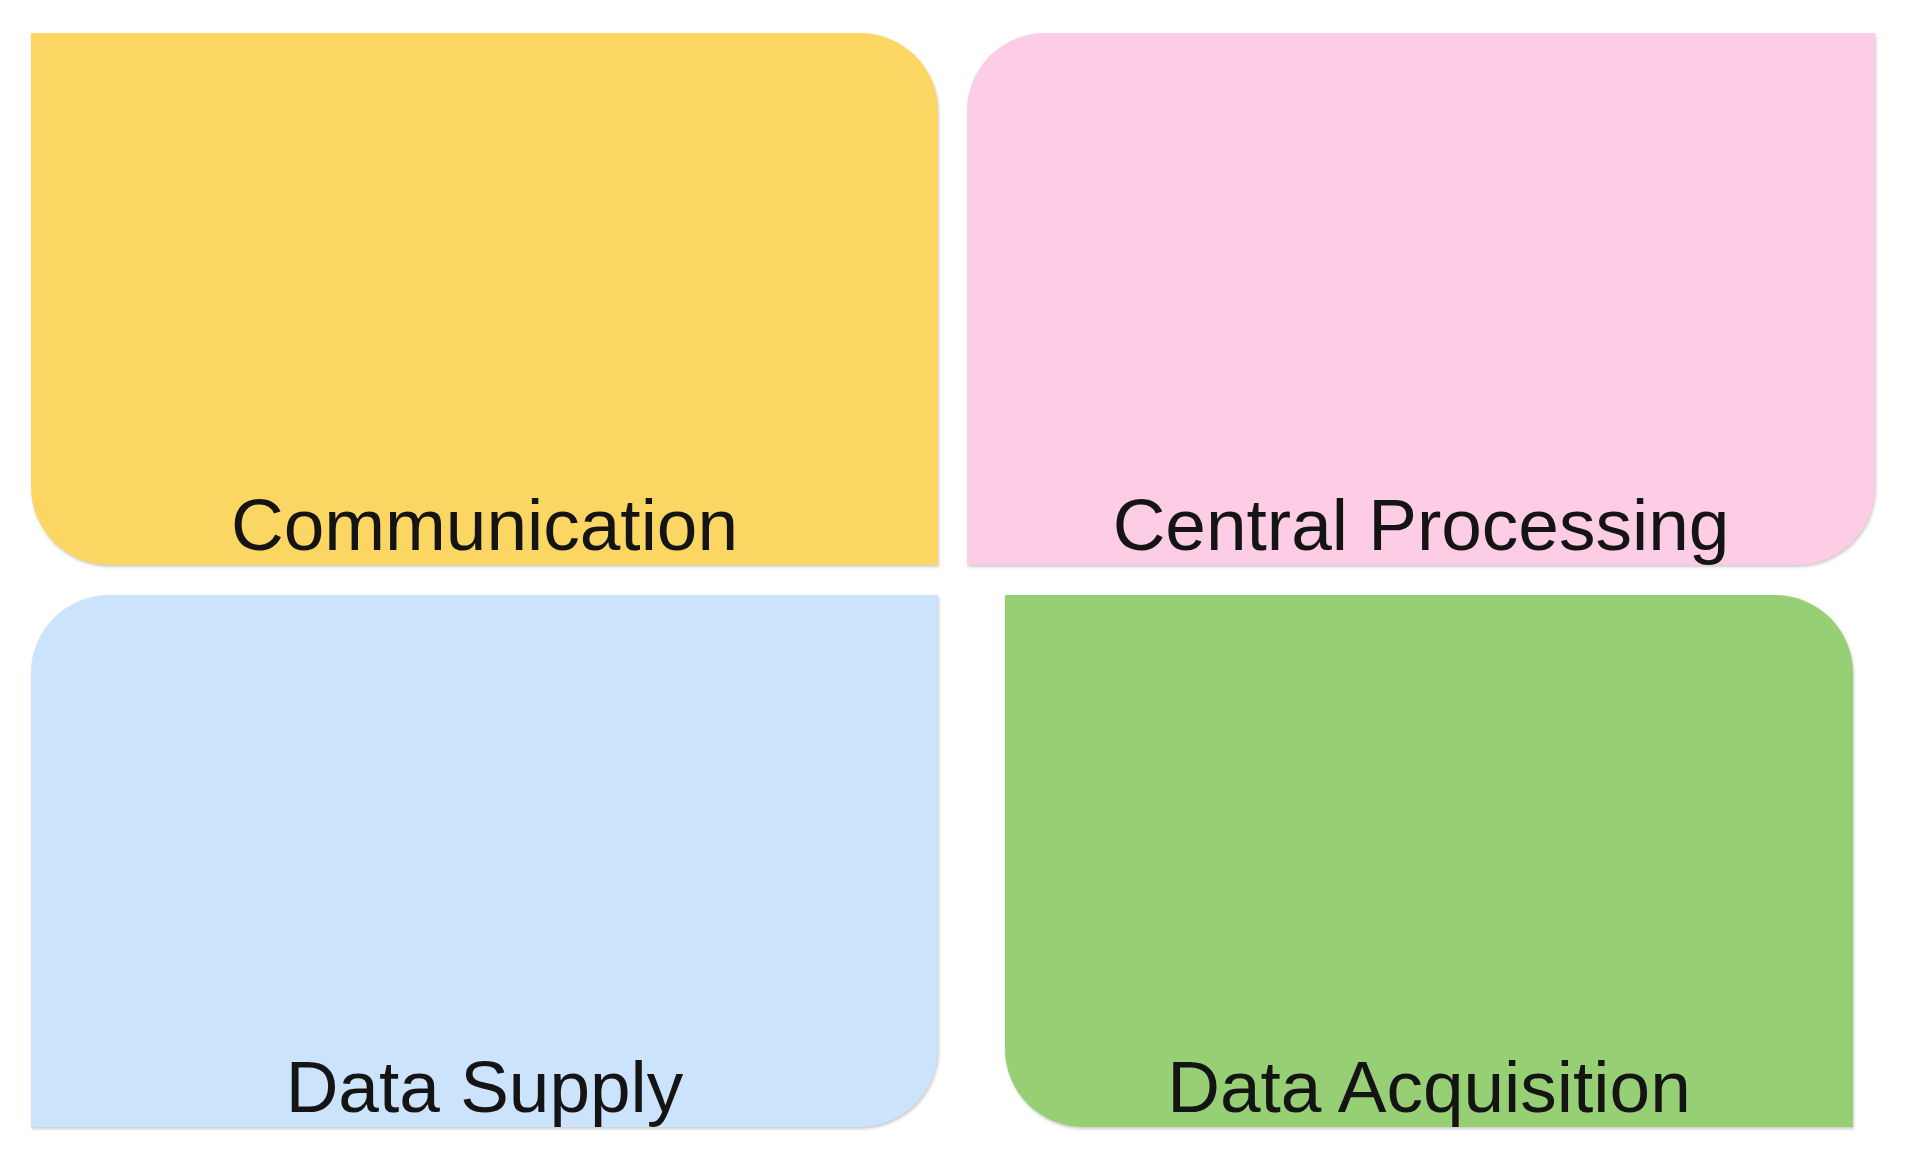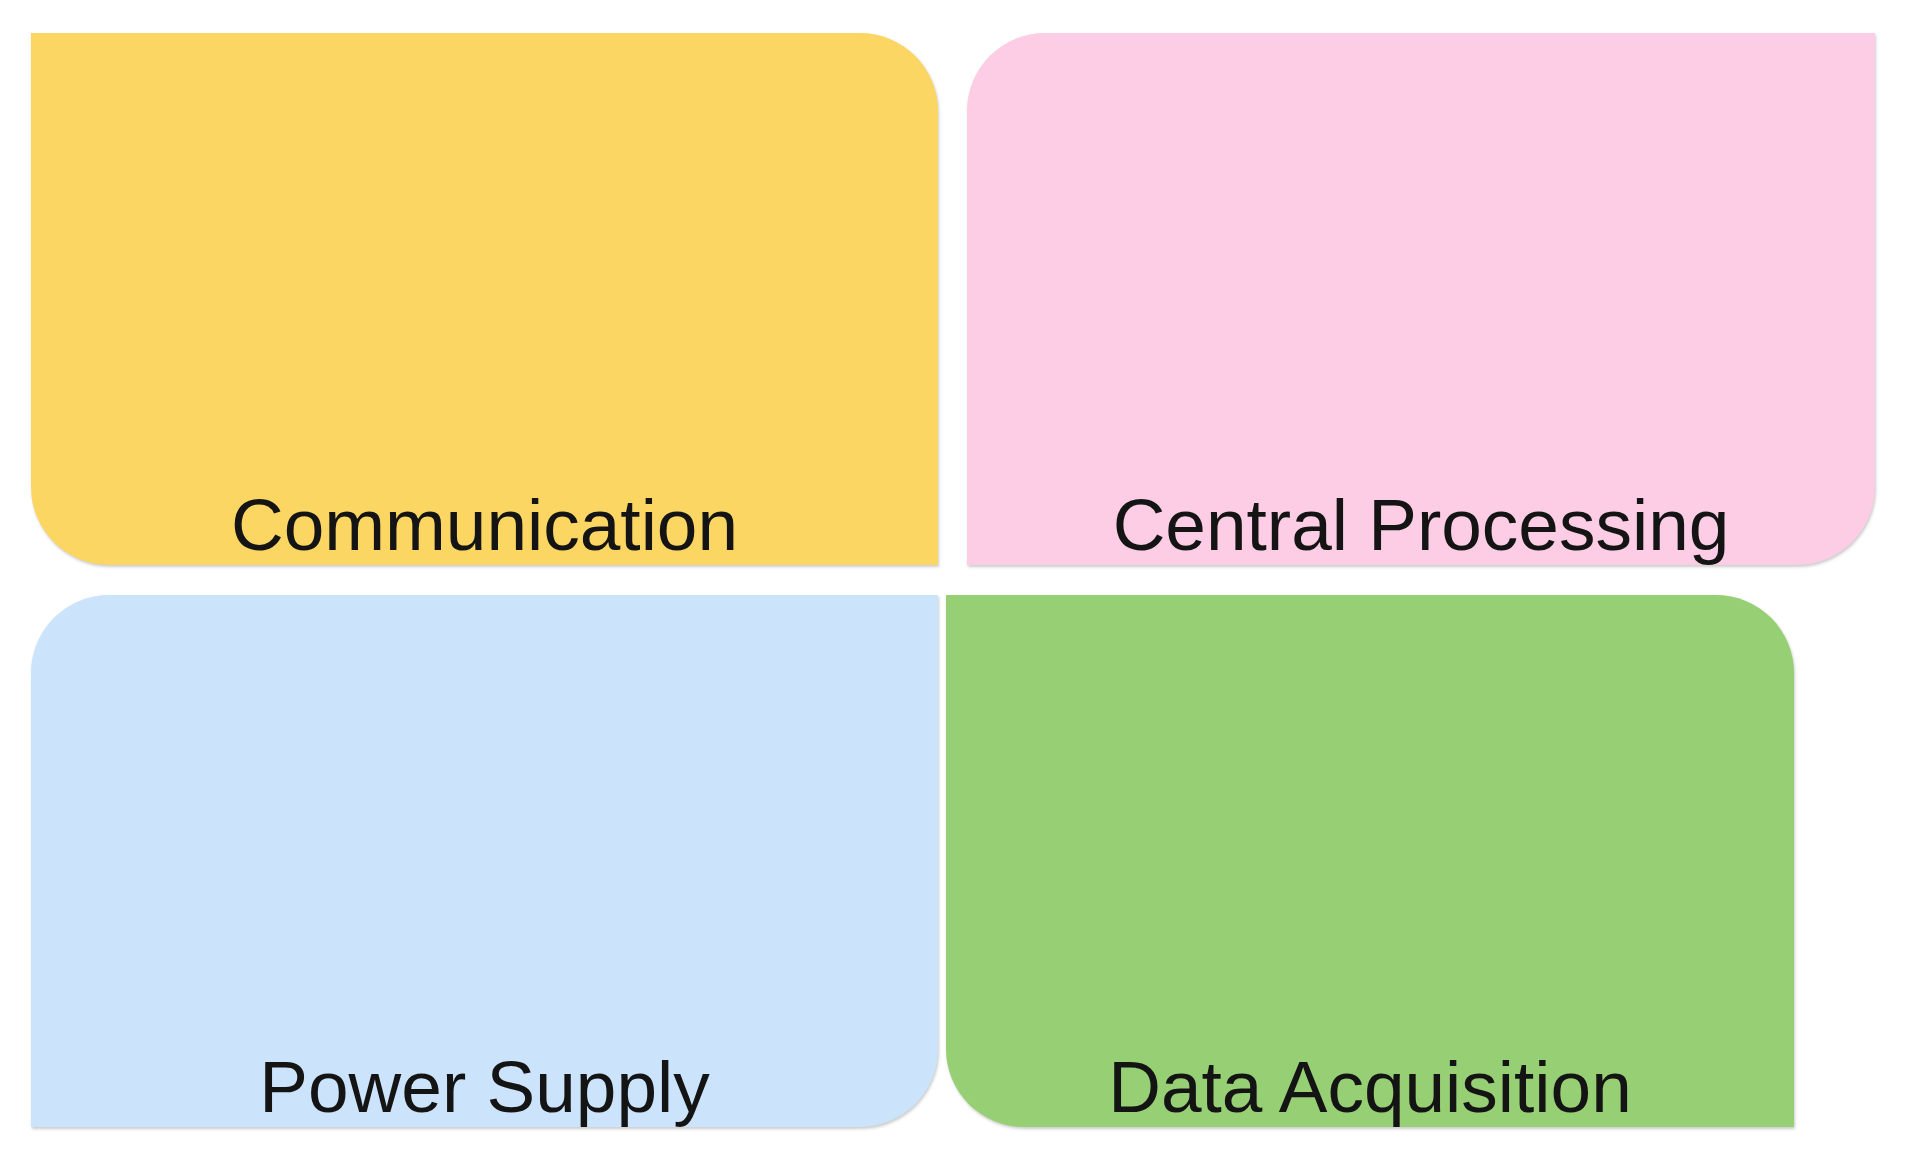--- a/index.html
+++ b/index.html
@@ -29,36 +29,36 @@
     font-size: 73px;
     line-height: 1.1;
     color: #141414;
     white-space: nowrap;
     text-align: center;
   }
   
   .block-tl { left: 31px;  top: 33px;  width: 907px; height: 532px; border-radius: 0 78px 0 78px; }
   .block-tr { left: 967px; top: 33px;  width: 908px; height: 532px; border-radius: 78px 0 78px 0; }
   .block-bl { left: 31px;  top: 595px; width: 907px; height: 532px; border-radius: 78px 0 78px 0; }
-  .block-br { left: 946px; top: 595px; width: 848px; height: 532px; border-radius: 0 78px 0 78px; }
+  .block-br { left: 1005px; top: 595px; width: 848px; height: 532px; border-radius: 0 78px 0 78px; }
 </style>
 </head>
 <body style="background: rgb(255, 255, 255);">
 
 <div class="canvas">
 
   <div class="block block-tl" style="background: rgb(252, 214, 98);">
     <span class="label" style="color: rgb(20, 20, 20);">Communication</span>
   </div>
 
   <div class="block block-tr" style="background: rgb(252, 205, 228);">
     <span class="label" style="color: rgb(20, 20, 20); margin-top: 48px;">Central Processing</span>
   </div>
 
   <div class="block block-bl" style="background: rgb(204, 228, 251);">
-    <span class="label" style="color: rgb(20, 20, 20);">Power Supply</span>
+    <span class="label" style="color: rgb(20, 20, 20);">Data Supply</span>
   </div>
 
   <div class="block block-br" style="background: rgb(151, 207, 116);">
     <span class="label" style="color: rgb(20, 20, 20);">Data Acquisition</span>
   </div>
 
 </div>
 
 </body></html>

